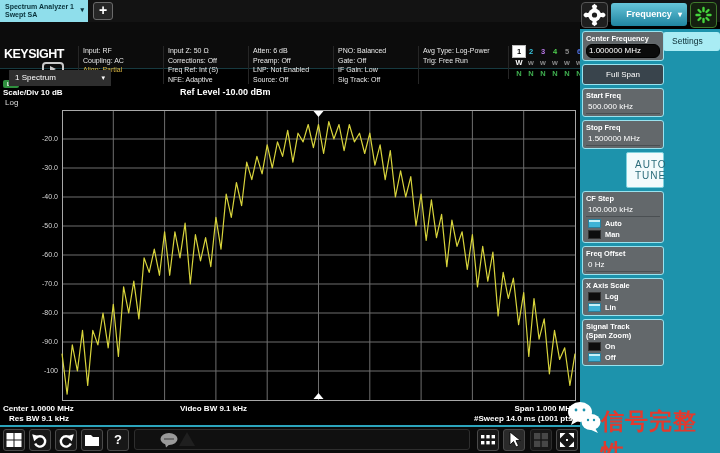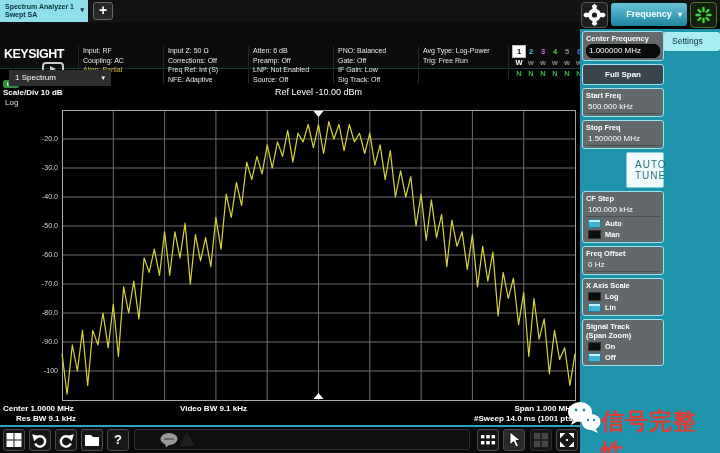--- a/index.html
+++ b/index.html
@@ -34,21 +34,21 @@
   .tl-active{background:#fff;color:#000 !important;outline:1px solid #bbb;}
   .tl-w{color:#fff;}
   .tl-wdim{color:#8a8a8a;}
   .tl-n{color:#3fae4f;}
   
   .spectrum-bar{position:absolute;left:0;top:70px;width:102px;height:16px;background:#2e2e2e;color:#fff;
        font-size:8px;line-height:16px;padding:0 6px;box-sizing:border-box;margin-left:9px;}
   .spectrum-bar .caret{position:absolute;right:6px;top:0;font-size:7px;}
   .scalediv{position:absolute;left:3px;top:88px;color:#fff;font-size:8px;font-weight:bold;}
   .loglbl{position:absolute;left:5px;top:98px;color:#ddd;font-size:8px;}
-  .reflevel{position:absolute;left:180px;top:87px;width:277px;text-align:center;color:#fff;font-size:9px;font-weight:normal;}
+  .reflevel{position:absolute;left:180px;top:87px;width:277px;color:#fff;font-size:9px;font-weight:bold;}
   #chart-svg{position:absolute;left:0;top:0;width:720px;height:453px;}
   .ylab{position:absolute;left:24px;width:34px;text-align:right;color:#d8d8d8;font-size:7px;}
   .ann{position:absolute;color:#fff;font-size:8px;font-weight:bold;}
   
   .toolbar{position:absolute;left:0;top:425px;width:585px;height:28px;background:#0a0a0a;border-top:2px solid #2ba4bc;box-sizing:border-box;}
   .tbtn{position:absolute;top:2px;width:22px;height:22px;background:#171717;border:1px solid #4a4a4a;border-radius:3px;
         box-sizing:border-box;color:#fff;text-align:center;}
   .tbtn.dim{border-color:#2d2d2d;}
   .helpmark{font-size:13px;font-weight:bold;line-height:20px;}
   .recessed{position:absolute;left:134px;top:2px;width:336px;height:21px;background:#101010;border:1px solid #2e2e2e;border-radius:3px;box-sizing:border-box;}
@@ -61,21 +61,21 @@
   .grp{border:1px solid #99e2ee;border-radius:3px;background:#63686b;padding:2px 3px;}
   .grp .lbl{color:#fff;font-weight:bold;font-size:7.4px;line-height:9px;}
   .grp .sub{color:#fff;font-weight:bold;font-size:7.4px;line-height:9px;}
   .grp .val{font-size:8px;color:#fff;margin-top:1px;padding:1px 2px;line-height:10px;}
   .val.inset{background:#0b0b0b;border:1px solid #000;border-radius:6px;}
   .val.flat{border-bottom:1px solid #4a4f52;}
   .radio-row{display:flex;align-items:center;gap:4px;margin:2px 0 1px 2px;}
   .radio-ind{width:13px;height:9px;background:#0d0d0d;flex:none;border:1px solid #333;box-sizing:border-box;}
   .radio-ind.sel{background:linear-gradient(#c8f0f7 0 34%,#3fb3d6 34% 100%);border-color:#2a7e99;}
   .radio-lbl{color:#fff;font-size:7.4px;font-weight:bold;}
-  .btn-dark{border:1px solid #99e2ee;border-radius:3px;background:#39444c;color:#fff;font-weight:bold;font-size:8px;text-align:center;padding:5px 0;}
+  .btn-dark{border:1px solid #99e2ee;border-radius:3px;background:#39444c;color:#fff;font-weight:normal;font-size:8px;text-align:center;padding:5px 0;}
   .btn-light{border:1px solid #7fd2de;border-radius:2px;background:#f2fbfc;color:#2a6c7a;font-size:10px;text-align:center;padding:6px 8px;letter-spacing:1px;margin-left:44px;}
   
   .wm-text{position:absolute;left:601px;top:406px;color:#e23a2e;font-size:23px;font-weight:bold;letter-spacing:1px;}
   .wm-icon{position:absolute;left:566px;top:399px;}
 </style>
 </head>
 <body>
 
 <div id="screen">
 
@@ -228,21 +228,21 @@
       <div class="ylab" style="top: 251px;">-60.0</div>
       <div class="ylab" style="top: 280px;">-70.0</div>
       <div class="ylab" style="top: 309px;">-80.0</div>
       <div class="ylab" style="top: 338px;">-90.0</div>
       <div class="ylab" style="top: 367px;">-100</div>
     </div>
 
   <div class="ann" style="left:3px;top:404px;">Center 1.0000 MHz</div>
   <div class="ann" style="left:180px;top:404px;width:277px;text-align:left;">Video BW 9.1 kHz</div>
   <div class="ann" style="left:455px;top:404px;width:120px;text-align:right;">Span 1.000 MHz</div>
-  <div class="ann" style="left:16px;top:414px;">Res BW 9.1 kHz</div>
+  <div class="ann" style="left:9px;top:414px;">Res BW 9.1 kHz</div>
   <div class="ann" style="left:420px;top:414px;width:155px;text-align:right;">#Sweep 14.0 ms (1001 pts)</div>
 
   <div class="toolbar">
     <div class="tbtn" style="left:3px;">
       <svg width="20" height="20" viewBox="0 0 20 20">
         <g fill="#fff">
             <rect x="2.5" y="3" width="7" height="6.5"></rect>
             <rect x="10.5" y="3" width="7" height="6.5"></rect>
         <rect x="2.5" y="10.5" width="7" height="6.5"></rect>
             <rect x="10.5" y="10.5" width="7" height="6.5"></rect>

